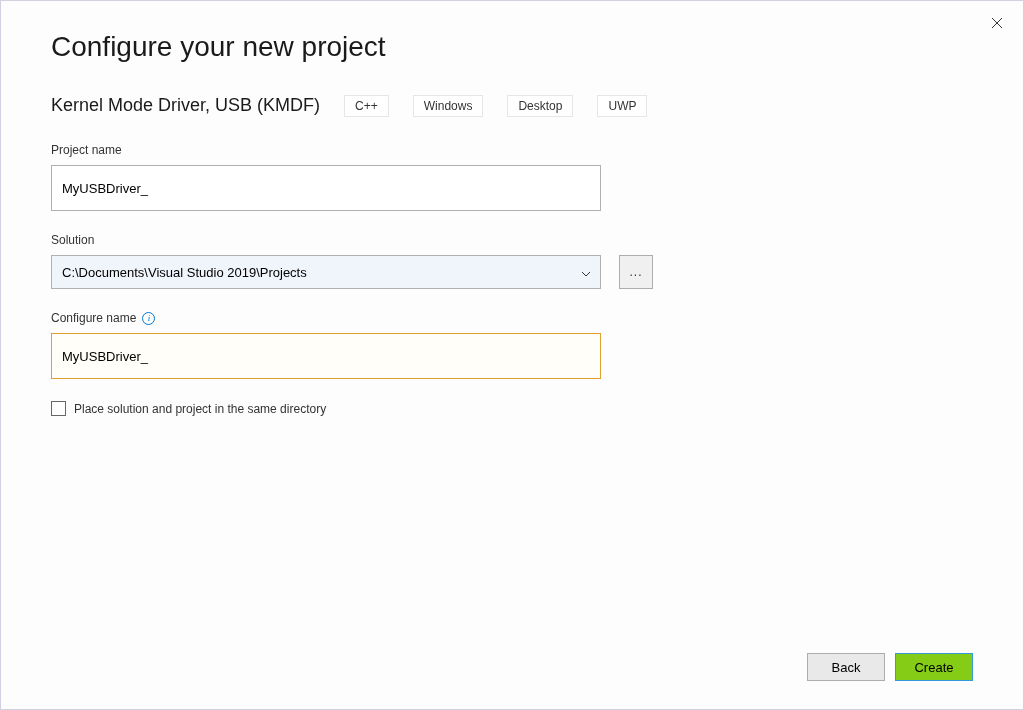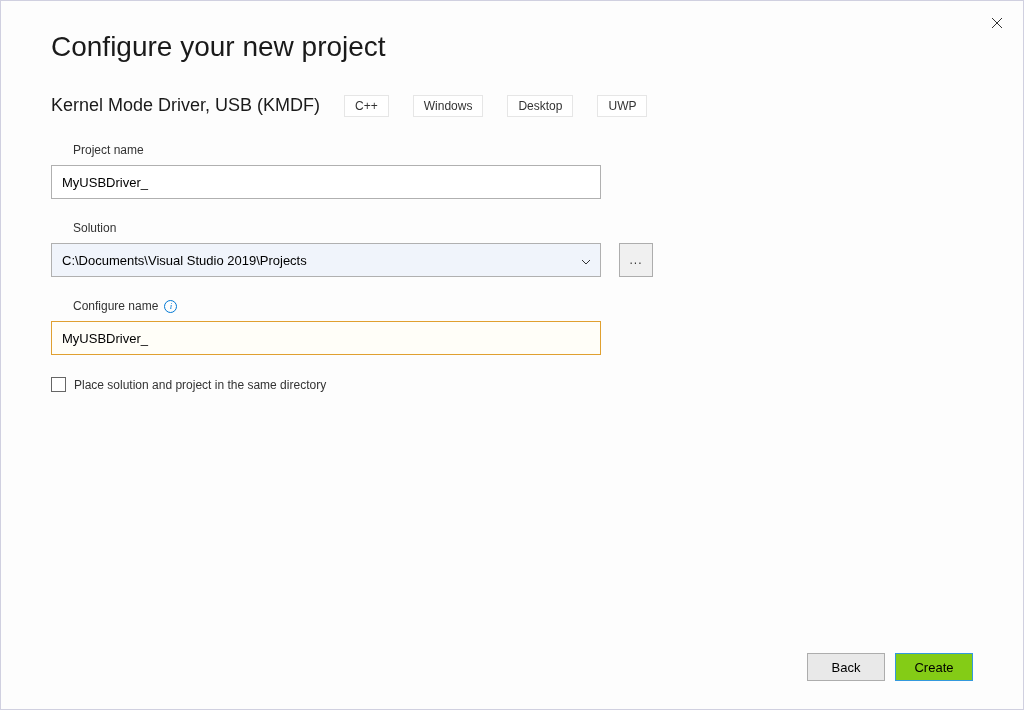--- a/index.html
+++ b/index.html
@@ -60,38 +60,37 @@
     .field-group {
       margin-bottom: 22px;
     }
     .field-label {
       font-size: 12px;
       color: #333;
       margin-bottom: 8px;
       display: flex;
       align-items: center;
       gap: 6px;
-      margin-left: 22px;
     }
     .info-icon {
       width: 13px;
       height: 13px;
       border: 1px solid #0078d4;
       border-radius: 50%;
       display: inline-flex;
       align-items: center;
       justify-content: center;
       font-size: 9px;
       color: #0078d4;
       font-style: italic;
       font-family: Georgia, serif;
     }
     .text-input {
       width: 550px;
-      height: 34px;
+      height: 46px;
       border: 1px solid #b0b0b0;
       padding: 0 10px;
       font-size: 13px;
       font-family: inherit;
       outline: none;
       background: #fff;
     }
     .text-input.solution {
       border: 1px solid #e0a030;
       background: #fffef8;

